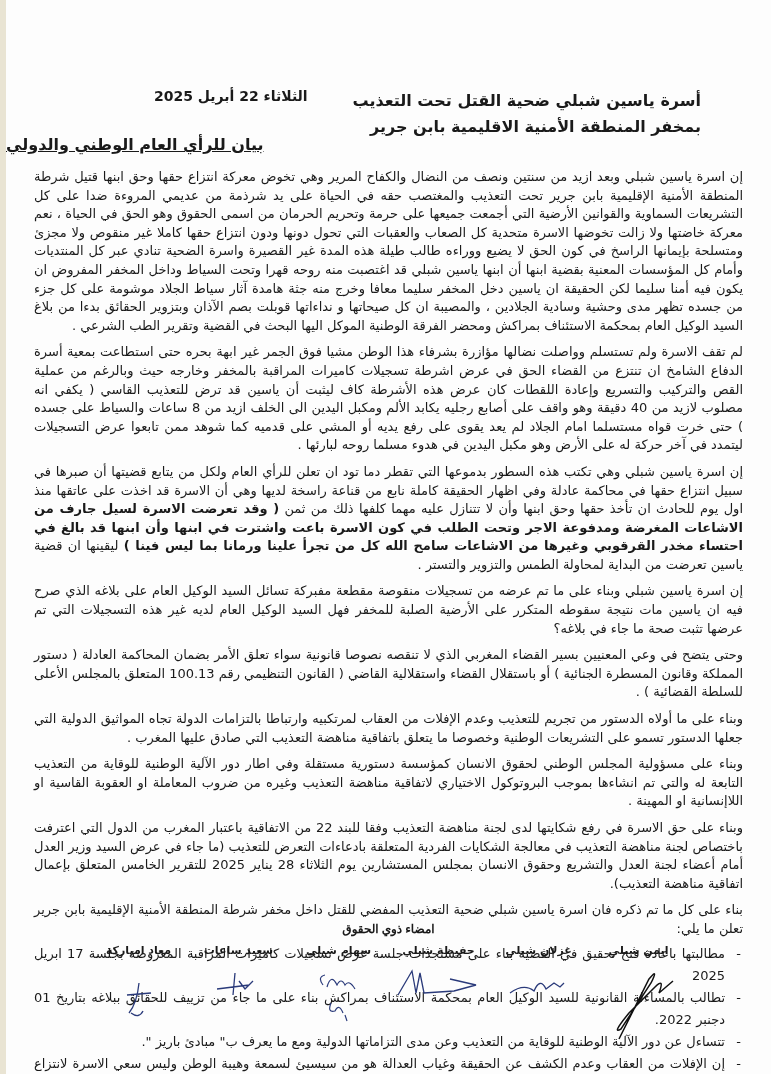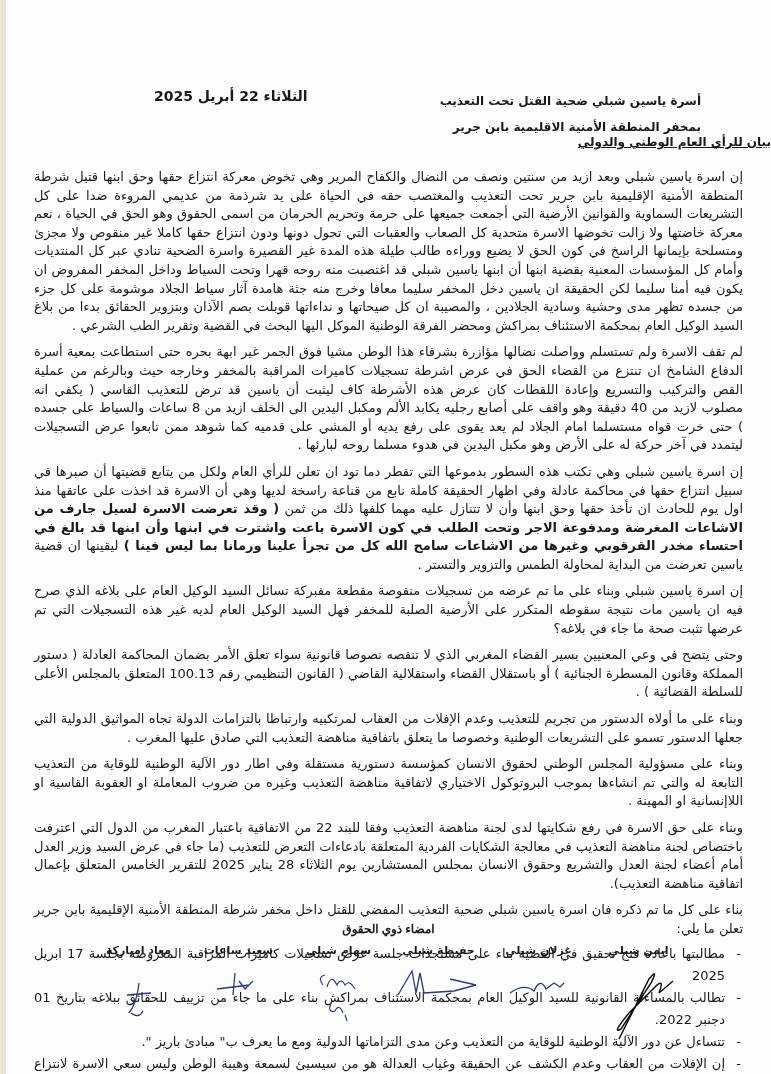--- a/index.html
+++ b/index.html
@@ -1,24 +1,24 @@
 <!DOCTYPE html>
 <html><head>
 <meta charset="utf-8">
 <style>
   html, body { margin:0; padding:0; background:#ffffff; }
   body { width:771px; height:1074px; position:relative; overflow:hidden;
          font-family:"DejaVu Sans", sans-serif; color:#1a1a1a; }
   .page { position:absolute; left:0; top:0; width:771px; height:1074px;
           background:#fdfdfd; border-left:6px solid #e9e4d3; box-sizing:border-box; }
   .header-left { position:absolute; right:70px; top:88px; text-align:right; direction:rtl;
-                 font-size:12px; line-height:26px; font-weight:bold; }
+                 font-size:16px; line-height:26px; font-weight:bold; }
   .header-date { position:absolute; left:148px; top:88px; direction:rtl; font-size:14px; font-weight:bold; }
-  .title { position:absolute; left:0; right:0; top:135px; text-align:right; direction:rtl;
-           font-size:12px; font-weight:bold; text-decoration:underline; }
+  .title { position:absolute; left:0; right:0; top:135px; text-align:left; direction:rtl;
+           font-size:16px; font-weight:bold; text-decoration:underline; }
   .body { position:absolute; left:28px; right:28px; top:168px; direction:rtl; text-align:justify;
           font-size:13px; line-height:18.6px; }
   .body p { margin:0 0 8px 0; }
   .b { font-weight:bold; }
   ul.list { margin:4px 0 0 0; padding:0 18px 0 0; list-style:none; }
   ul.list li { position:relative; line-height:22px; margin-bottom:0; }
   ul.list li::before { content:"-"; position:absolute; right:-16px; top:0; }
   .sig-title { position:absolute; left:0; right:0; top:922px; text-align:center; direction:rtl;
                font-size:12px; font-weight:bold;font-family:Liberation Serif, serif; }
   .sigs { position:absolute; left:60px; right:60px; top:944px; display:flex; flex-direction:row-reverse;

